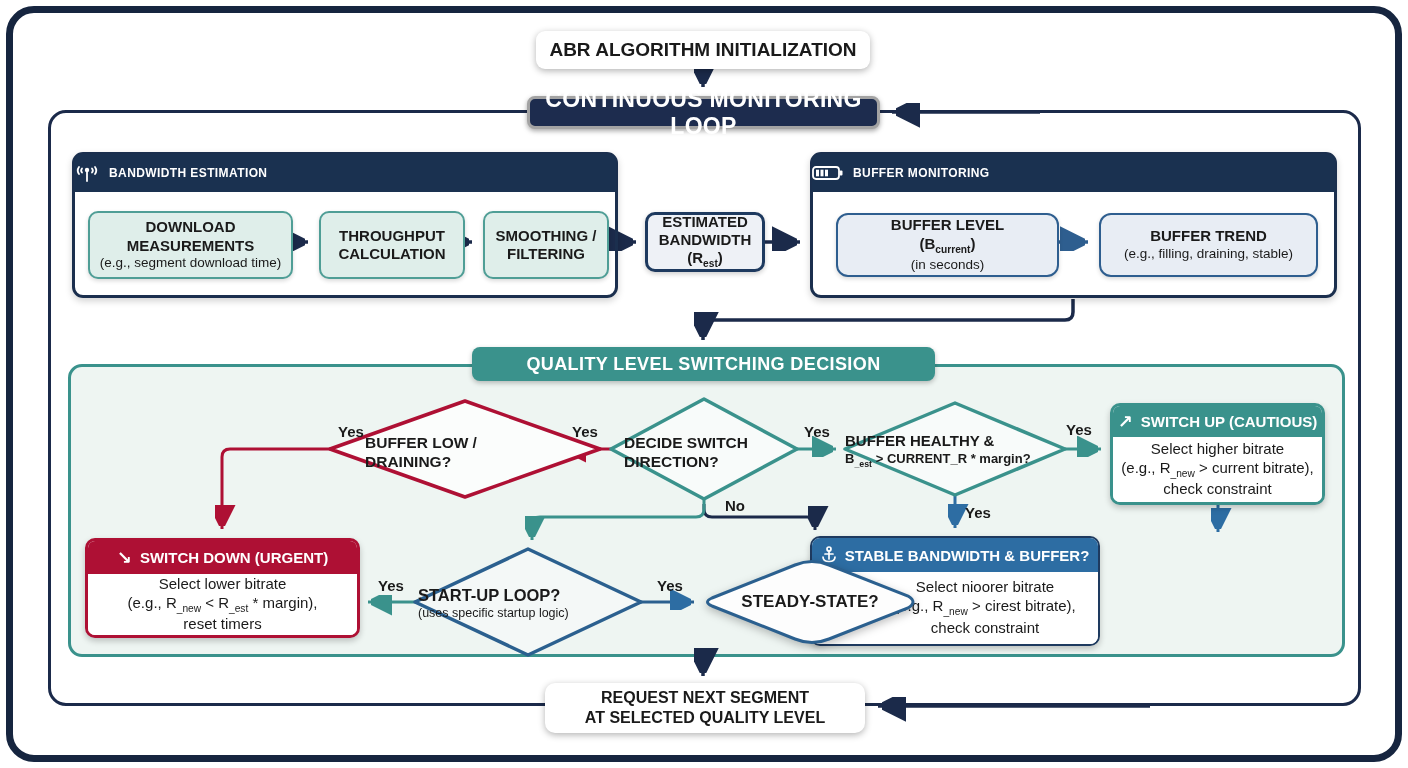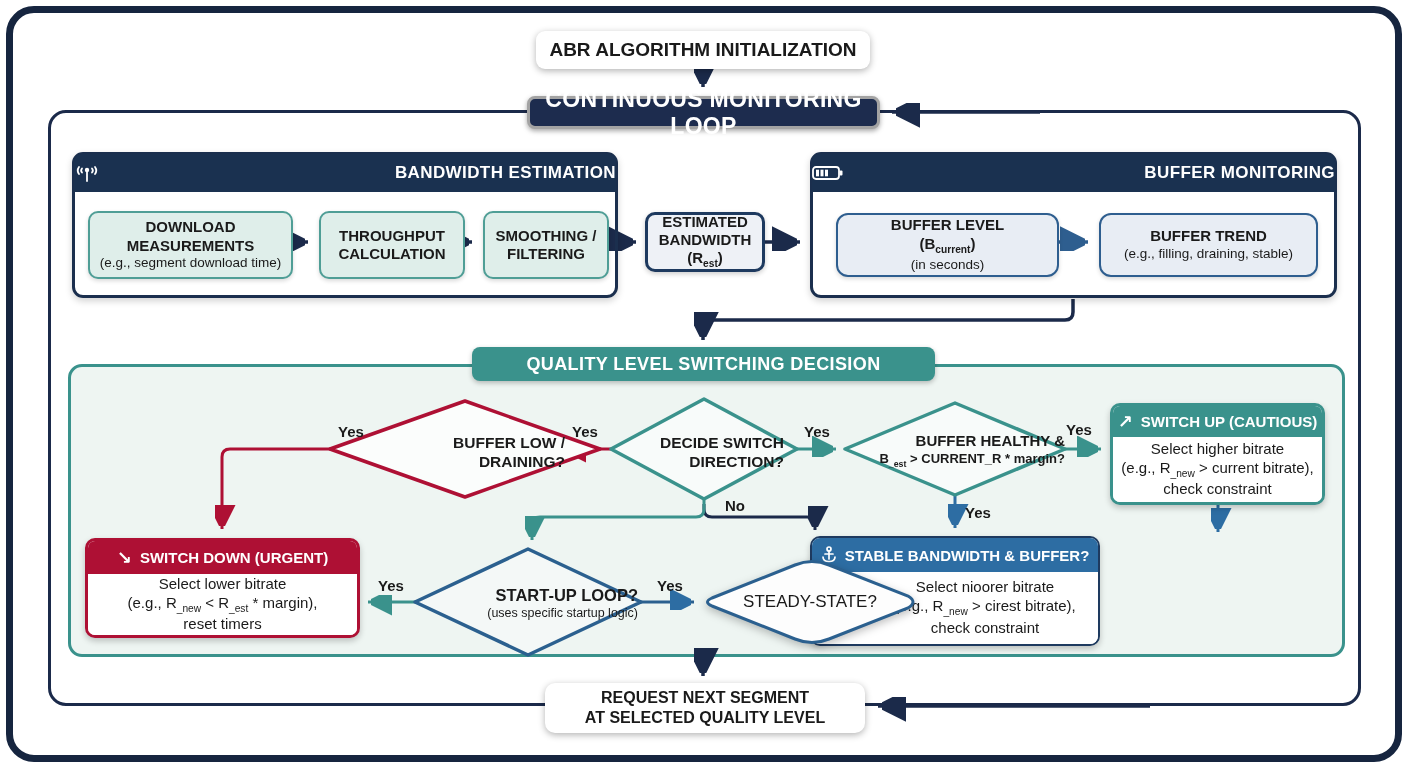--- a/index.html
+++ b/index.html
@@ -12,51 +12,51 @@
   body{background:#e9e9e9;font-family:"Liberation Sans","DejaVu Sans",sans-serif;color:var(--ink)}
   .canvas{position:relative;width:1408px;height:768px;background:#fff;overflow:hidden}
   .frame{position:absolute;left:6px;top:6px;width:1396px;height:756px;border:7px solid var(--navy-dark);border-radius:28px}
   .loopbox{position:absolute;left:48px;top:110px;width:1313px;height:596px;border:3px solid var(--navy);border-radius:18px}
   .decision-panel{position:absolute;left:68px;top:364px;width:1277px;height:293px;background:var(--panel-bg);border:3px solid var(--teal);border-radius:14px}
   svg.wires{position:absolute;left:0;top:0;width:1408px;height:768px;pointer-events:none}
   .box{position:absolute;display:flex;flex-direction:column;align-items:center;justify-content:center;text-align:center}
   .title-box{left:536px;top:31px;width:334px;height:38px;background:#fff;border-radius:9px;box-shadow:0 2px 7px rgba(0,0,0,.3);font-weight:bold;font-size:19px}
   .banner{left:527px;top:96px;width:353px;height:33px;background:#1d2c4e;border:3px solid #a3a3a3;border-radius:8px;color:#fff;font-weight:bold;font-size:23px;letter-spacing:.3px;box-shadow:0 2px 5px rgba(0,0,0,.35)}
   .panel{position:absolute;border:3px solid #1b2f4e;border-radius:11px;background:transparent;box-shadow:0 3px 7px rgba(0,0,0,.18)}
-  .panel-hdr{position:absolute;left:-1px;top:-1px;right:-1px;height:38px;background:var(--panel-hdr);border-radius:8px 8px 0 0;display:flex;align-items:center;justify-content:space-between;gap:9px;color:#fff;font-weight:bold;font-size:17px;letter-spacing:.4px}
+  .panel-hdr{position:absolute;left:-1px;top:-1px;right:-1px;height:38px;background:var(--panel-hdr);border-radius:8px 8px 0 0;display:flex;align-items:center;justify-content:flex-start;gap:9px;color:#fff;font-weight:bold;font-size:12px;letter-spacing:.4px}
   .tealbox{background:var(--teal-fill);border:2.5px solid #4f9e96;border-radius:10px;box-shadow:0 2px 4px rgba(0,0,0,.15)}
   .tealbox .t{font-weight:bold;font-size:15px;line-height:1.22}
   .tealbox .n{font-size:13.5px;line-height:1.25}
   .estbox{left:645px;top:212px;width:120px;height:60px;background:#eef1f6;border:3px solid #1e3a5f;border-radius:10px;font-weight:bold;font-size:15px;line-height:1.2;box-shadow:0 2px 5px rgba(0,0,0,.2)}
   .bufbox{background:#e8edf4;border:2.5px solid var(--steel);border-radius:12px;box-shadow:0 2px 4px rgba(0,0,0,.15)}
   .bufbox .t{font-weight:bold;font-size:15px;line-height:1.25}
   .bufbox .n{font-size:13.5px;line-height:1.25}
   .qbanner{left:472px;top:347px;width:463px;height:34px;background:var(--teal);border-radius:8px;color:#ffffff;font-weight:bold;font-size:18px;letter-spacing:.4px;box-shadow:0 2px 5px rgba(0,0,0,.25)}
   .hdrbox{position:absolute;border-radius:10px;background:#fff;box-shadow:0 3px 6px rgba(0,0,0,.22);overflow:hidden;display:flex;flex-direction:column;text-align:center}
   .hdrbox .hb-hdr{display:flex;align-items:center;justify-content:center;gap:8px;color:#fff;font-weight:bold;font-size:15px}
   .hdrbox .hb-body{flex:1;display:flex;flex-direction:column;align-items:center;justify-content:center;font-size:15px;line-height:1.25;background:#fff}
   .switchup{left:1110px;top:403px;width:215px;height:102px;border:3px solid var(--teal)}
   .switchup .hb-hdr{height:31px;background:var(--teal)}
   .switchdown{left:85px;top:538px;width:275px;height:100px;border:3px solid var(--red)}
   .switchdown .hb-hdr{height:33px;background:var(--red)}
   .stable{left:810px;top:536px;width:290px;height:110px;border:2.5px solid #1e3a5f}
   .stable .hb-hdr{height:34px;background:var(--blue)}
   .maintain{left:1103px;top:540px;width:227px;height:107px;border:2.5px solid #1e3a5f}
   .maintain .hb-hdr{height:34px;background:#1e3a5f;font-size:15.5px}
   .request{left:545px;top:683px;width:320px;height:50px;background:#fff;border-radius:10px;box-shadow:0 2px 7px rgba(0,0,0,.3);font-weight:bold;font-size:16px;line-height:1.25}
-  .dtext{position:absolute;text-align:right;line-height:1.25}
+  .dtext{position:absolute;text-align:left;line-height:1.25}
   .dtext .l1{font-weight:bold;font-size:15.5px}
   .dtext .l2s{font-weight:bold;font-size:13px}
   .dtext .l2n{font-size:12.5px}
   .yn{position:absolute;font-weight:bold;font-size:15px}
   sub{font-size:.68em}
   .arrow-glyph{font-size:18px;font-weight:bold;line-height:1}
   .icon svg{display:block}
   .steady-wrap{position:absolute;left:690px;top:550px;width:240px;height:104px;filter:drop-shadow(0 3px 4px rgba(0,0,0,.25))}
-  .steady-label{position:absolute;left:715px;top:592px;width:190px;text-align:center;font-weight:normal;font-size:17px}
+  .steady-label{position:absolute;left:715px;top:592px;width:190px;text-align:center;font-weight:bold;font-size:17px}
 </style>
 </head>
 <body>
 
 <div class="canvas">
 
   <div class="frame"></div>
   <div class="loopbox"></div>
   <div class="decision-panel"></div>
 

